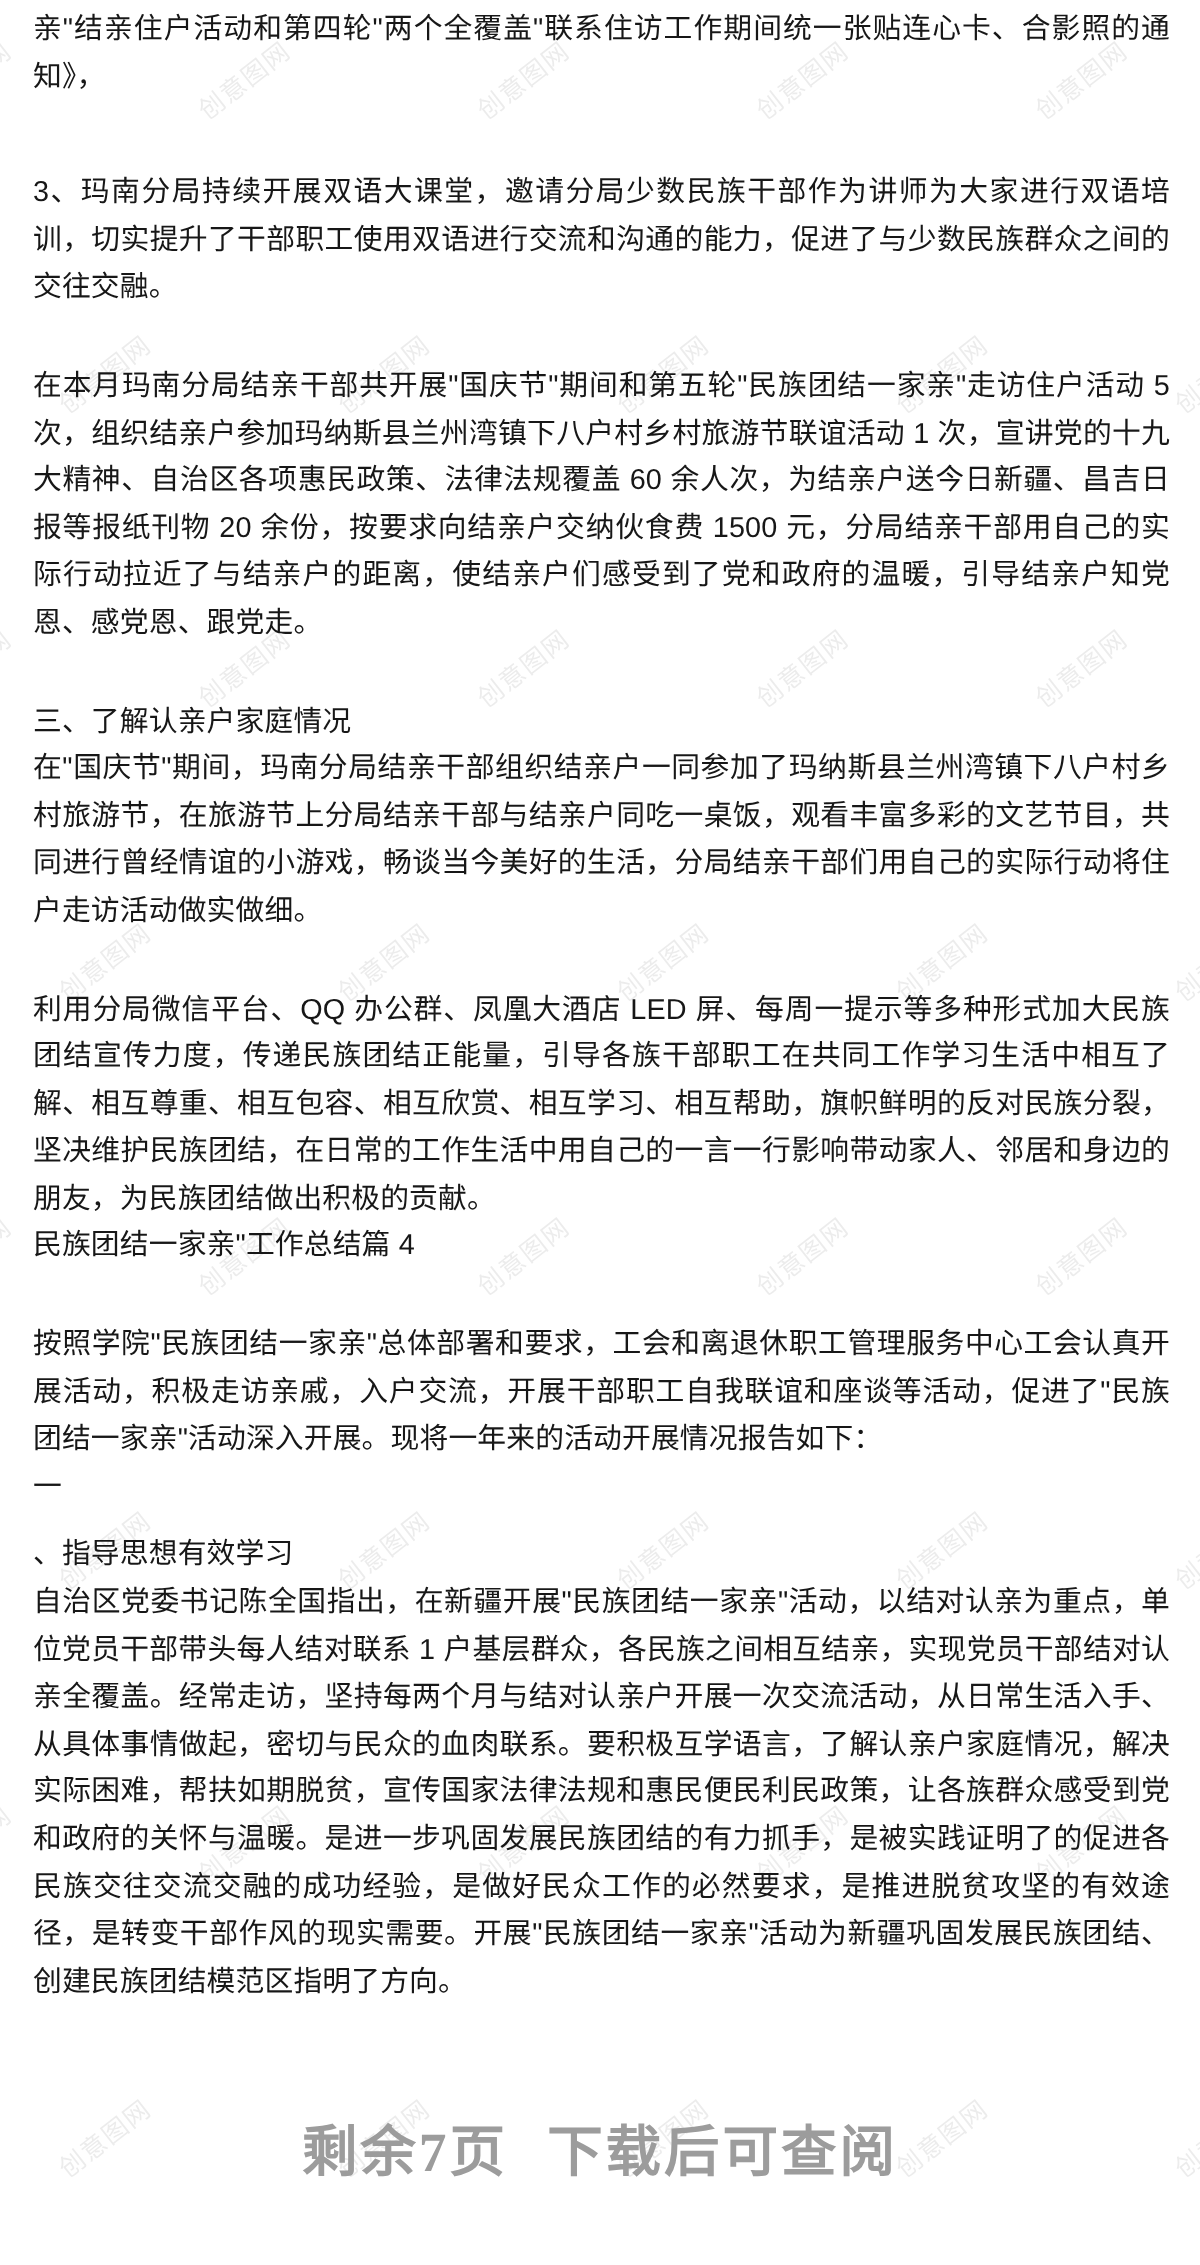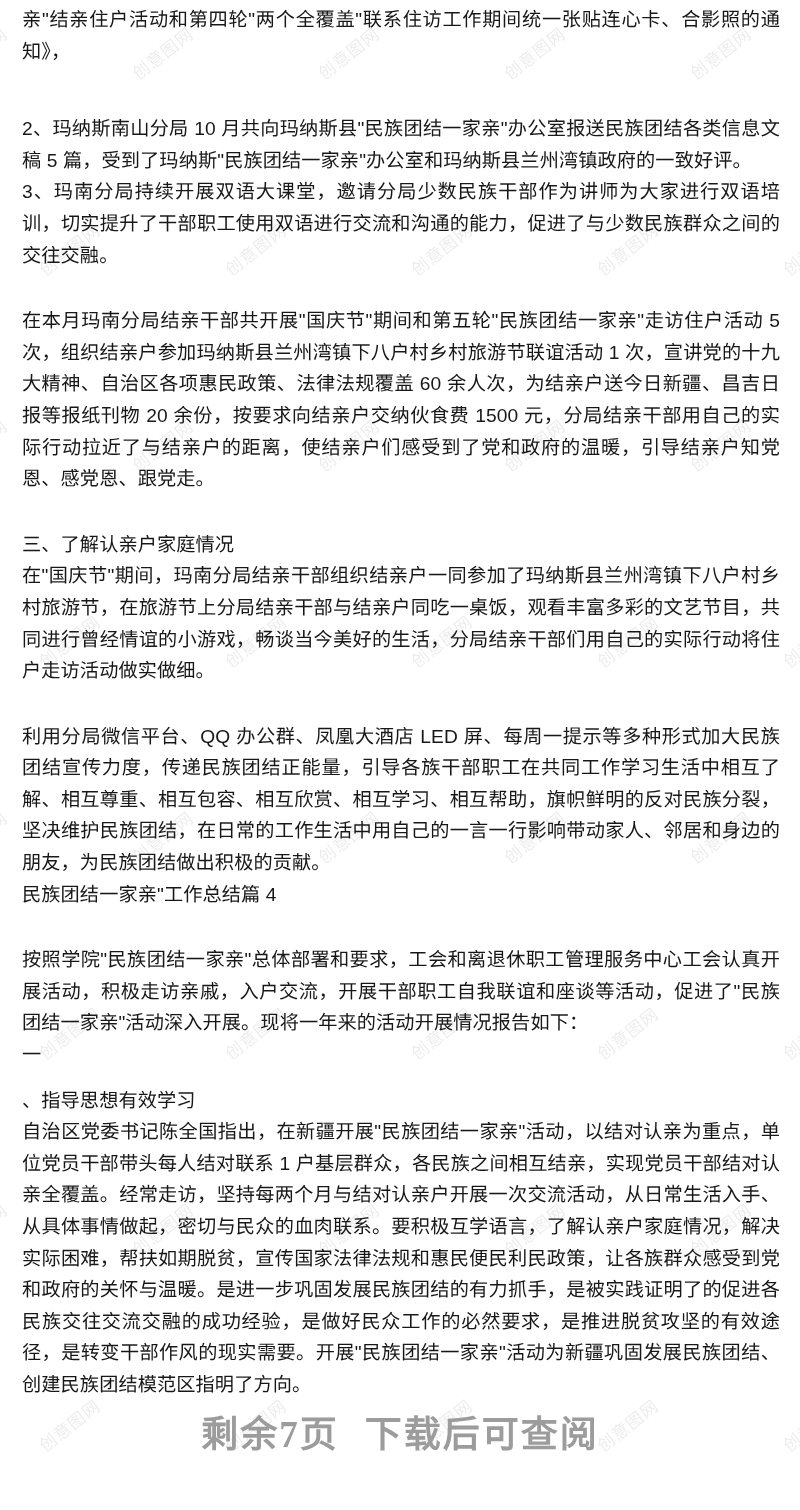--- a/index.html
+++ b/index.html
@@ -137,21 +137,20 @@
     <div class="wm-mark" style="left: 777px; top: 1412px; color: rgba(40, 40, 40, 0.086); transform: rotate(-38deg);">创意图网</div>
   </div>
 
 <div id="doc-page">
 
   <p class="doc-para first-line">亲"结亲住户活动和第四轮"两个全覆盖"联系住访工作期间统一张贴连心卡、合影照的通知》，</p>
 
   <div class="spacer-lg"></div>
 
 
-  <p class="doc-para">2、玛纳斯南山分局 10 月共向玛纳斯县"民族团结一家亲"办公室报送民族团结各类信息文稿 5 篇，受到了玛纳斯"民族团结一家亲"办公室和玛纳斯县兰州湾镇政府的一致好评。</p>
 
   <p class="doc-para">3、玛南分局持续开展双语大课堂，邀请分局少数民族干部作为讲师为大家进行双语培训，切实提升了干部职工使用双语进行交流和沟通的能力，促进了与少数民族群众之间的交往交融。</p>
 
   <div class="spacer-md"></div>
 
 
   <p class="doc-para">在本月玛南分局结亲干部共开展"国庆节"期间和第五轮"民族团结一家亲"走访住户活动 5 次，组织结亲户参加玛纳斯县兰州湾镇下八户村乡村旅游节联谊活动 1 次，宣讲党的十九大精神、自治区各项惠民政策、法律法规覆盖 60 余人次，为结亲户送今日新疆、昌吉日报等报纸刊物 20 余份，按要求向结亲户交纳伙食费 1500 元，分局结亲干部用自己的实际行动拉近了与结亲户的距离，使结亲户们感受到了党和政府的温暖，引导结亲户知党恩、感党恩、跟党走。</p>
 
   <div class="spacer-md"></div>
 

